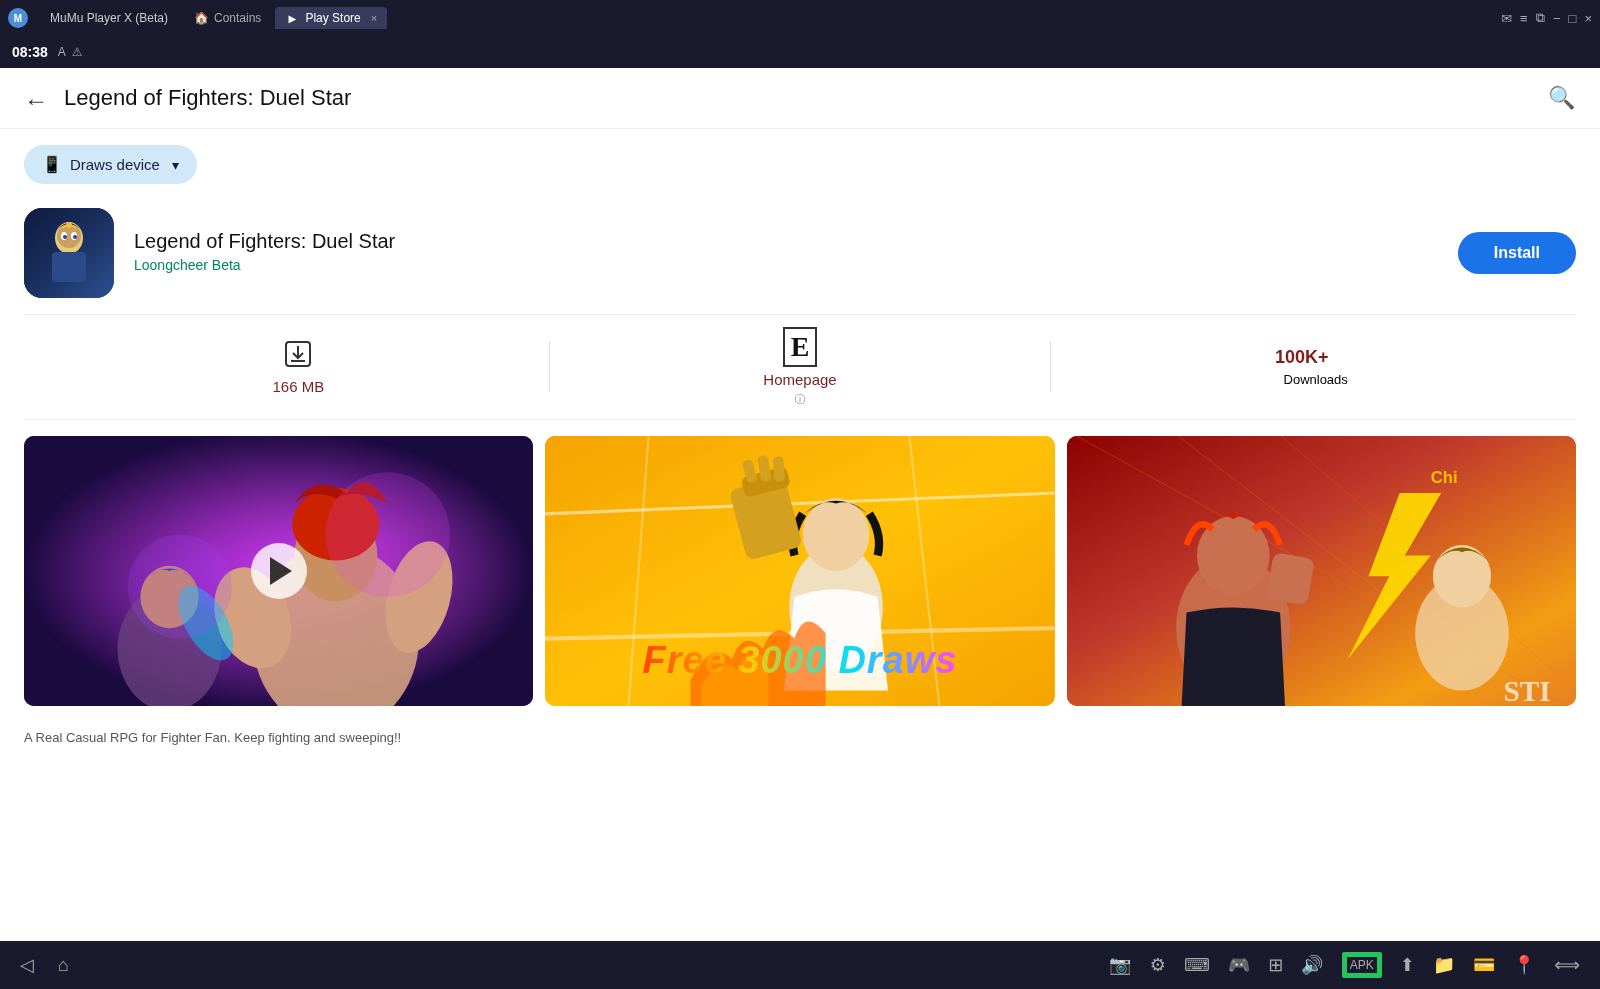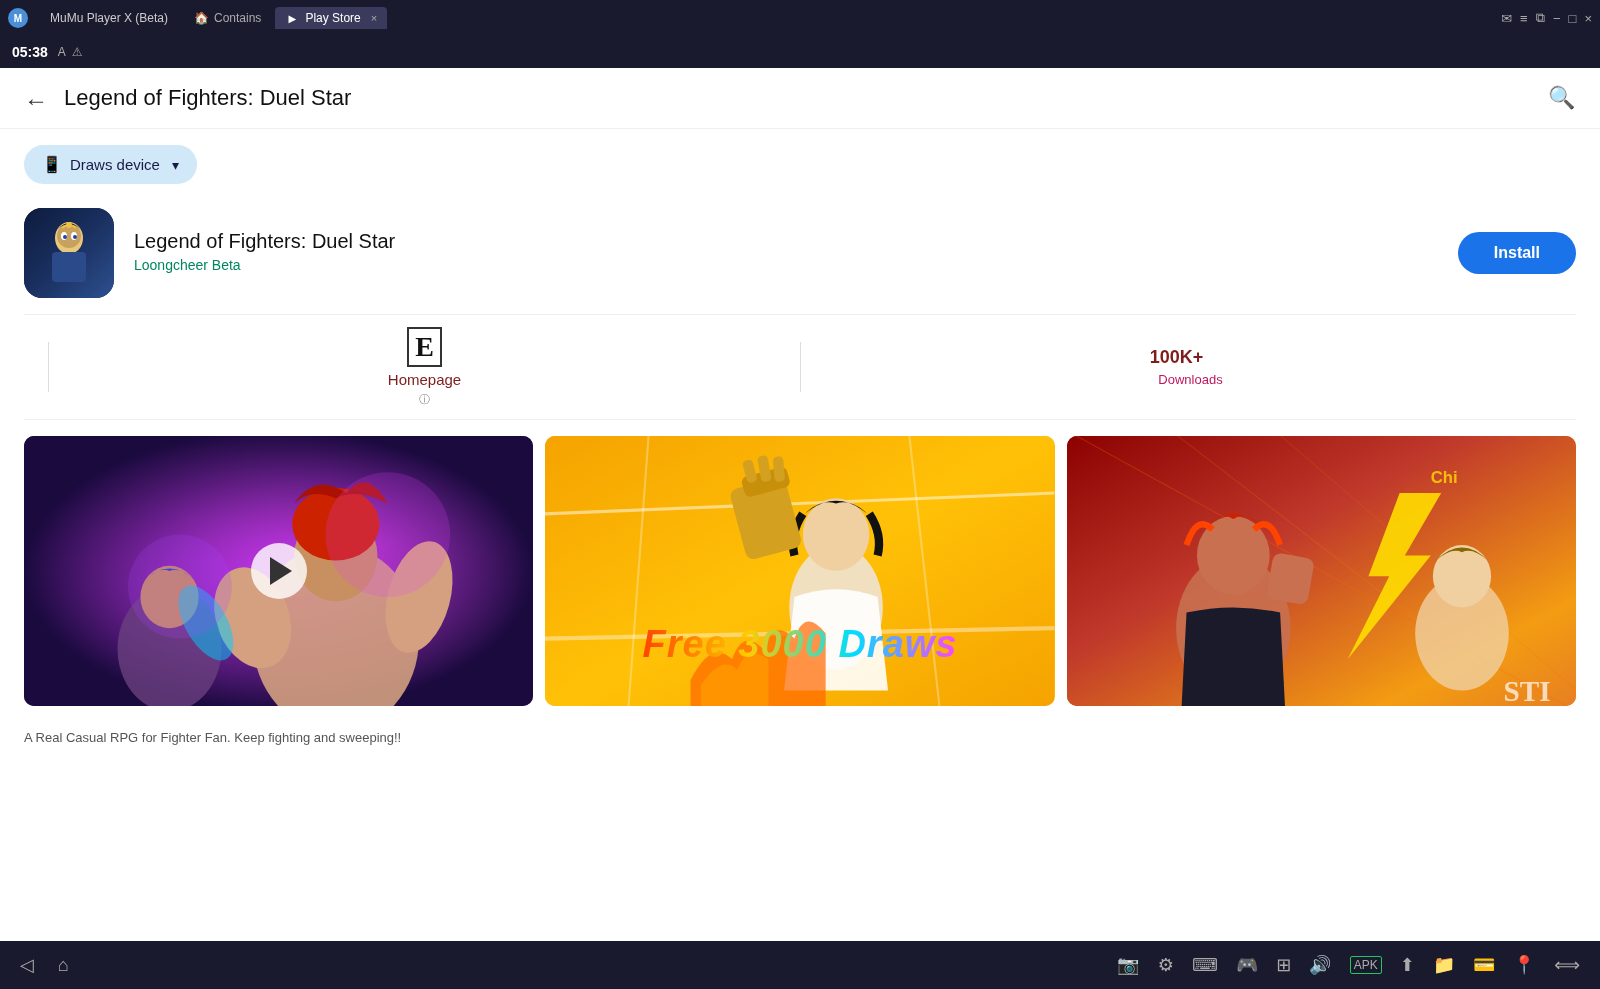--- a/index.html
+++ b/index.html
@@ -255,21 +255,21 @@
       font-size: 24px;
       color: #333;
     }
     .stat-value {
       font-size: 15px;
       font-weight: 500;
       color: #7f1d1d;
     }
     .stat-label {
       font-size: 13px;
-      color: #be185d;
+      color: #000000;
       padding-left: 28px;
     }
     .stat-divider {
       width: 1px;
       height: 50px;
       background: #ddd;
     }
     .stat-rating-icon {
       font-size: 22px;
       font-weight: 900;
@@ -400,21 +400,21 @@
     <span>✉</span>
     <span>≡</span>
     <span>⧉</span>
     <span>−</span>
     <span>□</span>
     <span>×</span>
   </div>
 </div>
 
 <div class="statusbar">
-  <span class="statusbar-time">05:38</span>
+  <span class="statusbar-time">08:38</span>
   <div class="statusbar-icons">
     <span class="statusbar-icon">A</span>
     <span class="statusbar-icon">⚠</span>
   </div>
 </div>
 
 <div class="main-content">
 
   <div class="app-topbar">
     <span class="back-button">←</span>
@@ -460,20 +460,31 @@
       </div>
     </div>
     <div class="app-details">
       <div class="app-name">Legend of Fighters: Duel Star</div>
       <div class="app-developer">Loongcheer Beta</div>
     </div>
     <button class="install-btn">Install</button>
   </div>
 
   <div class="stats-row">
+    <div class="stat-item">
+      <span class="stat-icon">
+        <svg width="28" height="28" viewBox="0 0 28 28">
+          <rect x="2" y="2" width="24" height="24" rx="3" stroke="#333" stroke-width="2" fill="none"></rect>
+          <line x1="14" y1="6" x2="14" y2="18" stroke="#333" stroke-width="2"></line>
+          <polyline points="9,13 14,18 19,13" stroke="#333" stroke-width="2" fill="none"></polyline>
+          <line x1="7" y1="21" x2="21" y2="21" stroke="#333" stroke-width="2"></line>
+        </svg>
+      </span>
+      <span class="stat-value">166 MB</span>
+    </div>
     <div class="stat-divider"></div>
     <div class="stat-item">
       <span class="stat-rating-icon" style="font-size:28px;font-weight:900;font-family:serif;border:2px solid #333;padding:2px 6px;">E</span>
       <span class="stat-value">Homepage</span>
       <span style="font-size:11px;color:#888;">ⓘ</span>
     </div>
     <div class="stat-divider"></div>
     <div class="stat-item">
       <span class="stat-value" style="font-size:18px;font-weight:600;">100K+</span>
       <span class="stat-label">Downloads</span>
@@ -548,21 +559,21 @@
           <rect x="190" y="40" width="45" height="20" rx="6" fill="#c8900a" transform="rotate(-15,210,50)"></rect>
 
           <rect x="192" y="28" width="10" height="22" rx="4" fill="#d4a020" transform="rotate(-15,197,39)"></rect>
           <rect x="206" y="24" width="10" height="25" rx="4" fill="#d4a020" transform="rotate(-10,211,36)"></rect>
           <rect x="220" y="25" width="10" height="24" rx="4" fill="#d4a020" transform="rotate(-5,225,37)"></rect>
 
           <path d="M140 240 Q160 200 180 220 Q190 190 210 210 Q220 180 240 200 Q250 170 270 195 L270 270 L140 270Z" fill="#ff6600" opacity="0.7"></path>
           <path d="M150 245 Q170 215 185 230 Q195 205 215 220 L215 270 L150 270Z" fill="#ff9900" opacity="0.8"></path>
         </svg>
 
-        <div style="position:absolute;bottom:40px;left:0;right:0;text-align:center;">
+        <div style="position:absolute;bottom:24px;left:0;right:0;text-align:center;">
           <span style="font-size:38px;font-weight:900;font-style:italic;
             background:linear-gradient(90deg,#ff4400,#ffcc00,#00ddff,#ff44ff);
             -webkit-background-clip:text;-webkit-text-fill-color:transparent;
             background-clip:text;
             text-shadow:none;
             letter-spacing:1px;
             display:inline-block;">Free 3000 Draws</span>
         </div>
       </div>
     </div>
@@ -618,20 +629,20 @@
     <span class="taskbar-icon">◁</span>
     <span class="taskbar-icon">⌂</span>
   </div>
   <div class="taskbar-right">
     <span class="taskbar-icon">📷</span>
     <span class="taskbar-icon">⚙</span>
     <span class="taskbar-icon">⌨</span>
     <span class="taskbar-icon">🎮</span>
     <span class="taskbar-icon">⊞</span>
     <span class="taskbar-icon">🔊</span>
-    <span class="taskbar-icon" style="font-size:12px;border:1px solid #22c55e;padding:1px 3px;border-radius:2px;color:#aaa;">APK</span>
+    <span class="taskbar-icon" style="font-size:12px;border:5px solid #22c55e;padding:1px 3px;border-radius:2px;color:#aaa;">APK</span>
     <span class="taskbar-icon">⬆</span>
     <span class="taskbar-icon">📁</span>
     <span class="taskbar-icon">💳</span>
     <span class="taskbar-icon">📍</span>
     <span class="taskbar-icon">⟺</span>
   </div>
 </div>
 
 </body></html>

